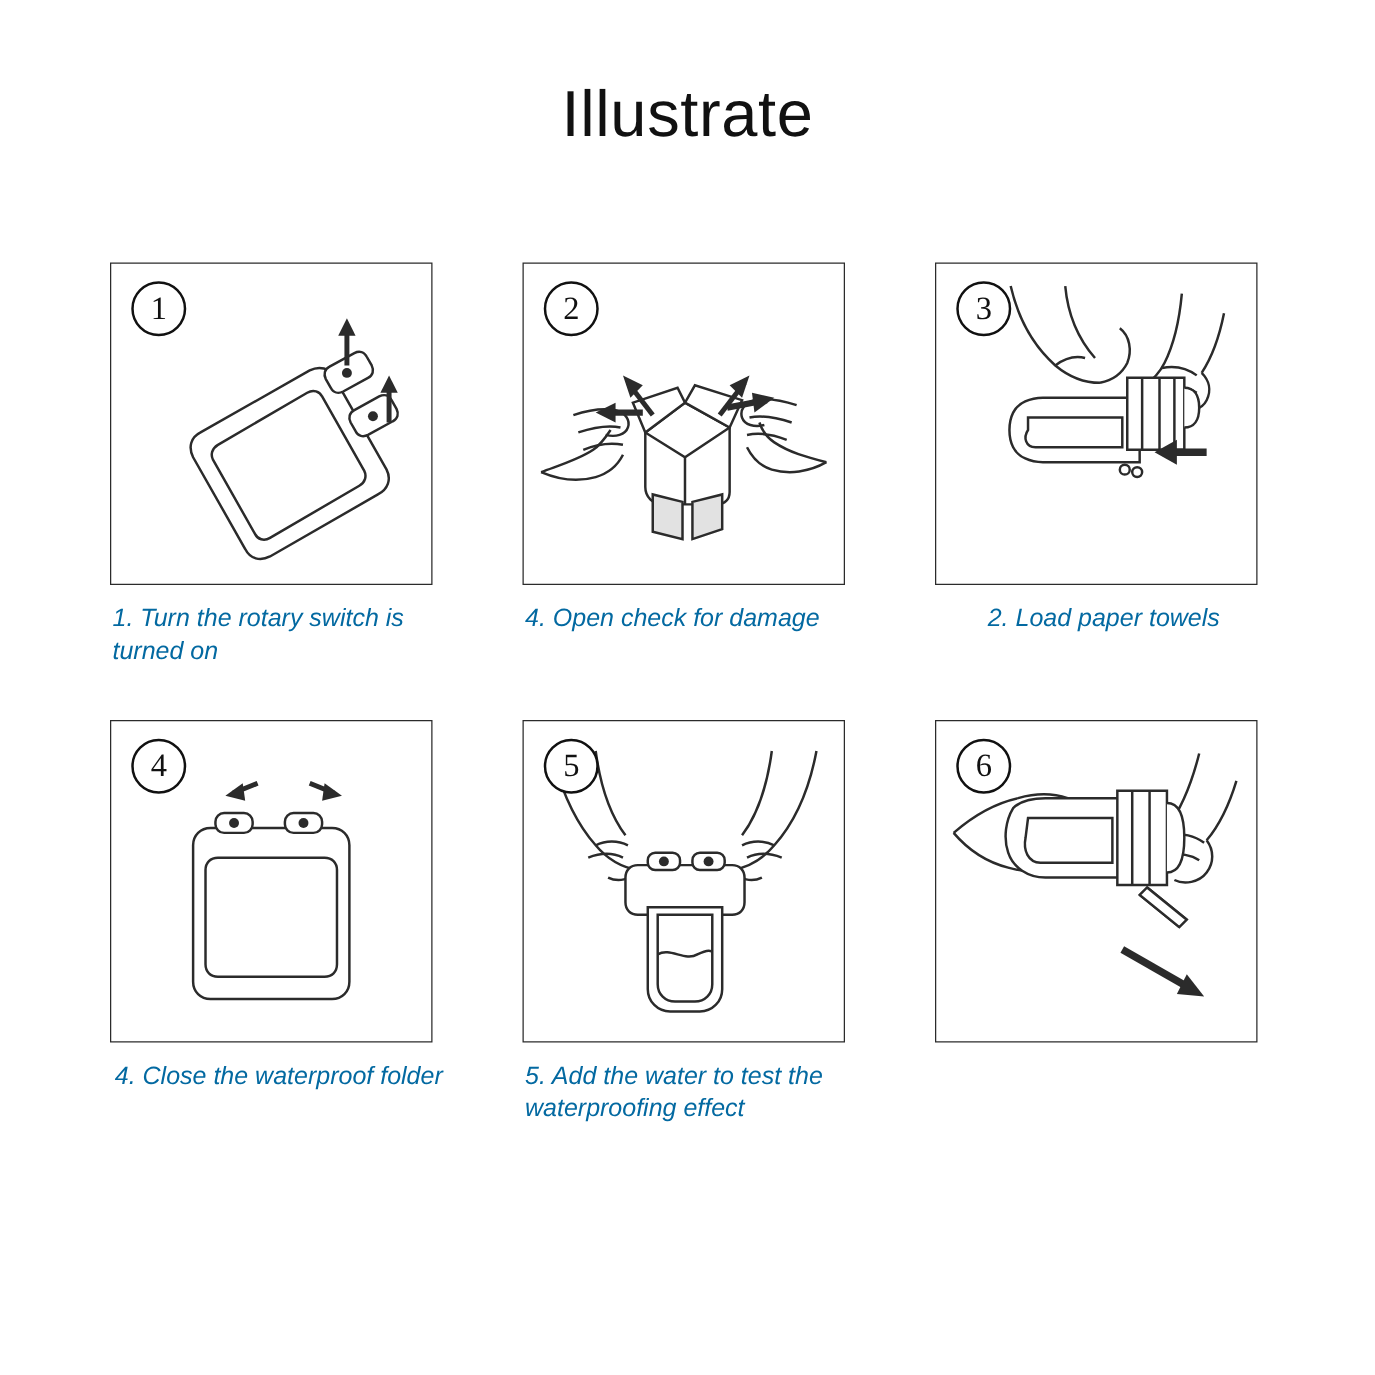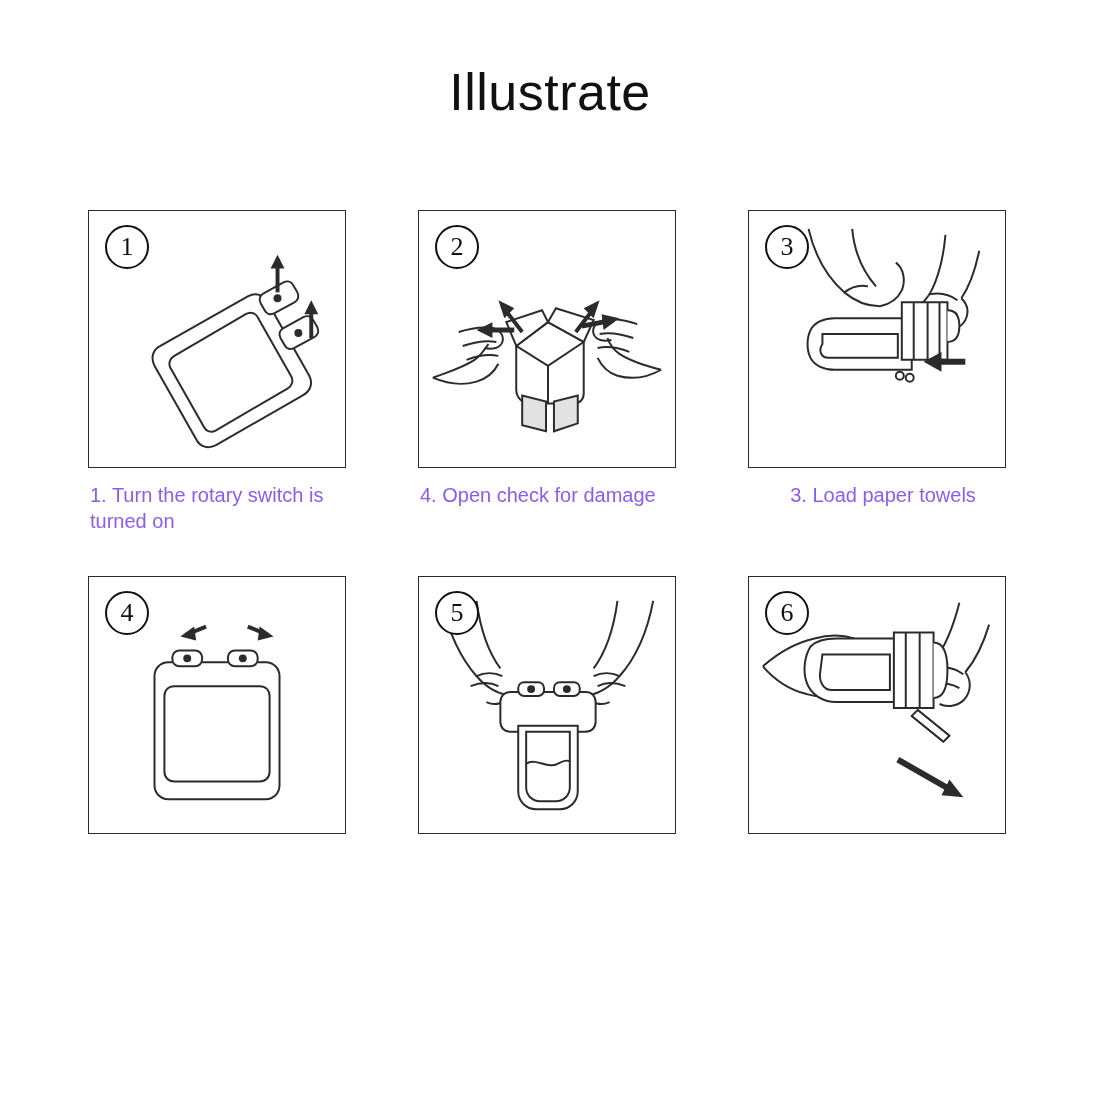--- a/index.html
+++ b/index.html
@@ -78,24 +78,25 @@
   }
   .art svg {
     display: block;
     width: 100%;
     height: 100%;
   }
   .caption {
     margin-top: 14px;
     font-size: 20px;
     line-height: 1.3;
-    color: #8b5cf6;
+    color: #0369a1;
     text-align: center;
     padding: 0 2px;
     white-space: pre-line;
+    font-style: italic;
   }
   .cap-left { text-align: left; }
 </style>
 </head>
 <body>
 
 <div class="page">
 
   <div class="title">Illustrate</div>
 
@@ -195,21 +196,21 @@
             <path d="M200 100 C208 100 212 106 212 116 C212 126 208 132 200 132" fill="#fff"></path>
 
             <circle cx="152" cy="166" r="4"></circle>
             <circle cx="162" cy="168" r="4"></circle>
 
             <path d="M218 152 L182 152" stroke-width="6"></path>
             <path d="M176 152 L194 142 L194 162 Z" fill="#2b2b2b" stroke="none"></path>
           </svg>
         </div>
       </div>
-      <div class="caption">3. Load paper towels</div>
+      <div class="caption">2. Load paper towels</div>
     </div>
 
     <div class="step">
       <div class="panel">
         <div class="badge">4</div>
         <div class="art">
           <svg viewBox="0 0 258 258" fill="none" stroke="#2b2b2b" stroke-width="2">
 
             <path d="M80 86 L178 86 C186 86 192 92 192 100 L192 210 C192 218 186 224 178 224 L80 224 C72 224 66 218 66 210 L66 100 C66 92 72 86 80 86 Z" fill="#fff"></path>
             <path d="M86 110 L172 110 C178 110 182 114 182 120 L182 196 C182 202 178 206 172 206 L86 206 C80 206 76 202 76 196 L76 120 C76 114 80 110 86 110 Z" fill="#fff"></path>
@@ -219,20 +220,21 @@
             <circle cx="99" cy="82" r="4" fill="#2b2b2b" stroke="none"></circle>
             <circle cx="155" cy="82" r="4" fill="#2b2b2b" stroke="none"></circle>
 
             <path d="M98 58 L118 50" stroke-width="4"></path>
             <path d="M92 60 L106 50 L108 64 Z" fill="#2b2b2b" stroke="none"></path>
             <path d="M160 50 L180 58" stroke-width="4"></path>
             <path d="M186 60 L170 64 L172 50 Z" fill="#2b2b2b" stroke="none"></path>
           </svg>
         </div>
       </div>
+      <div class="caption">4. Close the waterproof folder</div>
     </div>
 
     <div class="step">
       <div class="panel">
         <div class="badge">5</div>
         <div class="art">
           <svg viewBox="0 0 258 258" fill="none" stroke="#2b2b2b" stroke-width="2">
 
             <path d="M22 24 C30 56 42 82 58 100 C68 112 80 118 92 120"></path>
             <path d="M58 24 C62 54 70 76 82 92"></path>
@@ -251,20 +253,22 @@
             <rect x="136" y="106" width="26" height="14" rx="6" fill="#fff"></rect>
             <circle cx="113" cy="113" r="4" fill="#2b2b2b" stroke="none"></circle>
             <circle cx="149" cy="113" r="4" fill="#2b2b2b" stroke="none"></circle>
 
             <path d="M100 150 L160 150 L160 216 C160 226 152 234 142 234 L118 234 C108 234 100 226 100 216 Z" fill="#fff"></path>
             <path d="M108 156 L152 156 L152 212 C152 220 146 226 138 226 L122 226 C114 226 108 220 108 212 Z" fill="#fff"></path>
             <path d="M108 188 C118 182 130 194 140 188 C146 185 150 184 152 186"></path>
           </svg>
         </div>
       </div>
+      <div class="caption cap-left">5. Add the water to test the
+waterproofing effect</div>
     </div>
 
     <div class="step">
       <div class="panel">
         <div class="badge">6</div>
         <div class="art">
           <svg viewBox="0 0 258 258" fill="none" stroke="#2b2b2b" stroke-width="2">
 
             <path d="M14 90 C30 76 48 66 66 62 C80 58 94 58 106 62"></path>
             <path d="M14 90 C26 104 42 114 58 118 C72 122 86 122 98 118"></path>

